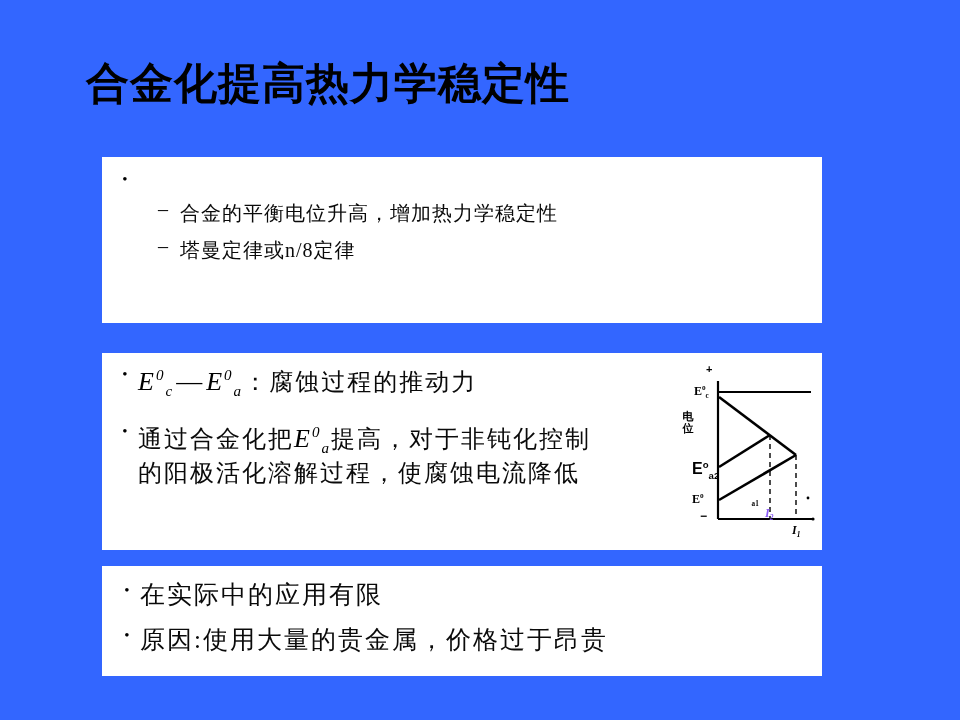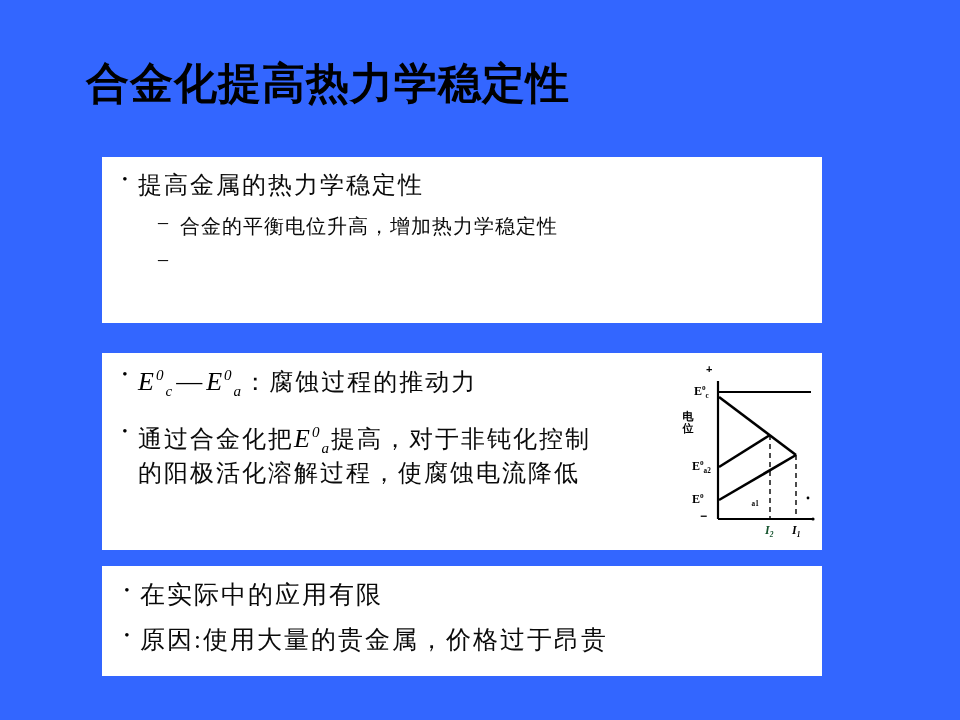--- a/index.html
+++ b/index.html
@@ -154,33 +154,33 @@
 
   <div class="slide-title">合金化提高热力学稳定性</div>
 
   <div class="box" id="box-1">
     <div class="b1-inner">
 
       <div class="bullet-row">
         <div class="dot">
           <span>•</span>
         </div>
-        <div class="cn b1-l1">提高金属的热力学稳定性</div>
       </div>
 
       <div class="b1-sub">
         <div class="bullet-row">
           <div class="dash">–</div>
           <div class="cn sub-text">
             <span class="indent2">合金的平衡电位升高，增加热力学稳定性</span>
           </div>
         </div>
 
         <div class="bullet-row b1-sub2">
           <div class="dash">–</div>
+          <div class="cn sub-text">塔曼定律或n/8定律</div>
         </div>
       </div>
 
     </div>
   </div>
 
   <div class="box" id="box-2">
     <div class="b2-inner">
 
       <div class="bullet-row">
@@ -223,25 +223,25 @@
           <line x1="90" y1="76" x2="90" y2="160" stroke="#000" stroke-width="1.4" stroke-dasharray="5,4"></line>
           <line x1="116" y1="96" x2="116" y2="160" stroke="#000" stroke-width="1.4" stroke-dasharray="5,4"></line>
         </svg>
 
         <div style="position:absolute;left:26px;top:4px;font-family:'Liberation Sans',sans-serif;font-size:11px;font-weight:bold;color:#000;">+</div>
 
         <div style="position:absolute;left:20px;top:150px;font-family:'Liberation Sans',sans-serif;font-size:12px;font-weight:bold;color:#000;">−</div>
 
         <div style="position:absolute;left:14px;top:25px;font-family:'Liberation Serif',serif;font-size:12px;font-weight:bold;color:#000;white-space:nowrap;"><span>E</span><sup style="font-size:0.6em;">o</sup><sub style="font-size:0.6em;">c</sub></div>
 
-        <div style="position:absolute;left:12px;top:100px;font-family:Liberation Serif, serif;font-size:12px;font-weight:bold;color:#000;white-space:nowrap;"><span>E</span><sup style="font-size:0.6em;">o</sup><sub style="font-size:0.6em;">a2</sub></div>
+        <div style="position:absolute;left:12px;top:100px;font-family:Liberation Sans, sans-serif;font-size:16px;font-weight:bold;color:#000;white-space:nowrap;"><span>E</span><sup style="font-size:0.6em;">o</sup><sub style="font-size:0.6em;">a2</sub></div>
 
         <div style="position:absolute;left:12px;top:133px;font-family:'Liberation Serif',serif;font-size:12px;font-weight:bold;color:#000;white-space:nowrap;"><span>E</span><sup style="font-size:0.6em;">o</sup><sub style="font-size:0.6em;padding-left:48px;">a1</sub></div>
 
-        <div style="position:absolute;left:85px;top:164px;font-family:'Liberation Serif',serif;font-style:italic;font-size:12px;font-weight:bold;color:#14532d;"><span>I</span><sub style="font-size:0.62em;">2</sub></div>
+        <div style="position:absolute;left:85px;top:147px;font-family:'Liberation Serif',serif;font-style:italic;font-size:12px;font-weight:bold;color:#8b5cf6;"><span>I</span><sub style="font-size:0.62em;">2</sub></div>
 
         <div style="position:absolute;left:112px;top:164px;font-family:'Liberation Serif',serif;font-style:italic;font-size:12px;font-weight:bold;color:#000;"><span>I</span><sub style="font-size:0.62em;">1</sub></div>
       </div>
 
     </div>
   </div>
 
   <div class="box" id="box-3">
     <div class="b3-inner">
       <div class="bullet-row">

